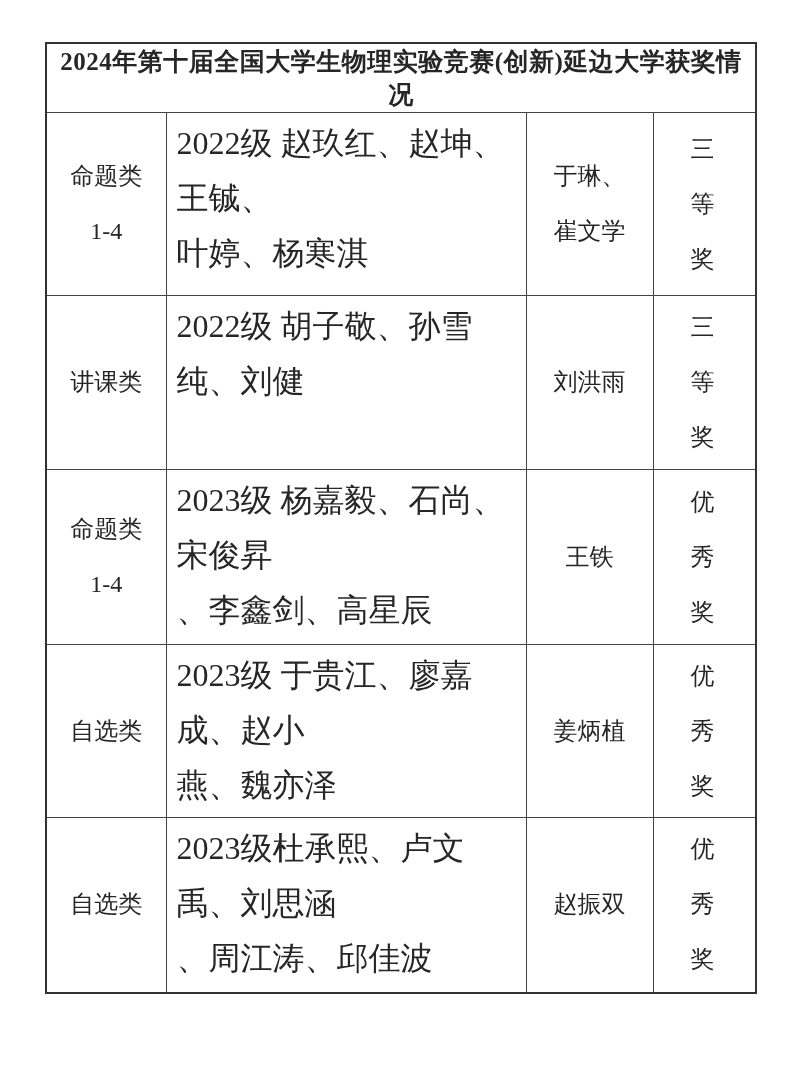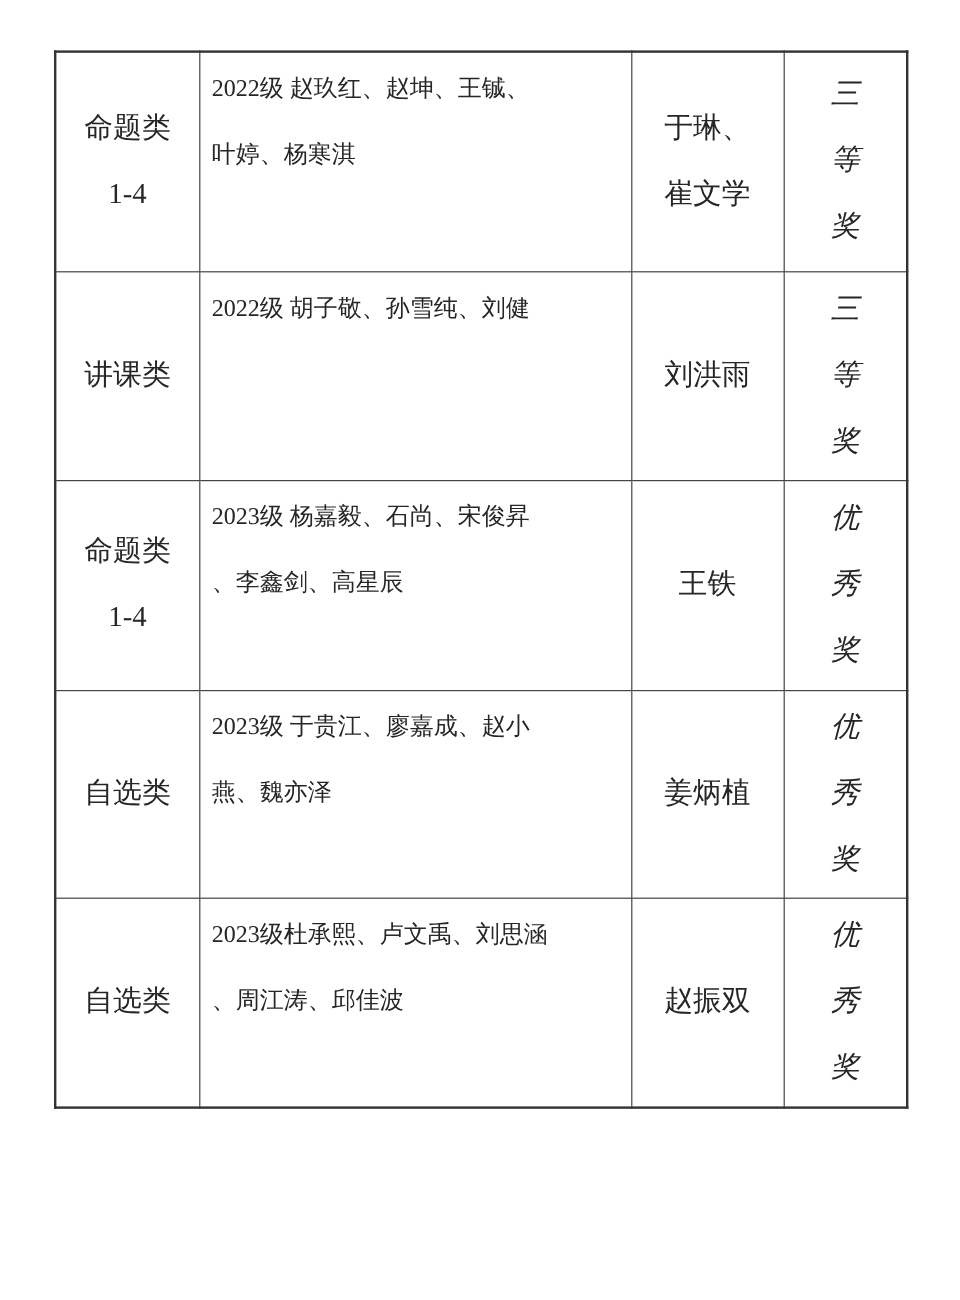--- a/index.html
+++ b/index.html
@@ -47,61 +47,63 @@
     text-align: center;
     vertical-align: middle;
     font-size: 24px;
     line-height: 55px;
     white-space: pre-line;
     margin-left: 29px;
   }
   .stu-cell {
     vertical-align: top;
     text-align: left;
-    font-size: 20px;
+    font-size: 32px;
     line-height: 55px;
     white-space: pre-line;
     padding: 3px 6px 0 10px;
   }
   .tea-cell {
     text-align: center;
     vertical-align: middle;
     font-size: 24px;
     line-height: 55px;
     white-space: pre-line;
   }
   .awd-cell {
     vertical-align: middle;
     font-size: 24px;
   }
   .awd-text {
     width: 1.15em;
     margin: 0 auto;
     word-break: break-all;
     line-height: 55px;
-    text-align: center;
-    font-style: italic;
+    text-align: left;
   }
   tr.row-1 { height: 183px; }
   tr.row-2 { height: 174px; }
   tr.row-3 { height: 175px; }
   tr.row-4 { height: 173px; }
   tr.row-5 { height: 175px; }
 </style>
 </head>
 <body>
 
 <table class="award-table">
   <colgroup>
     <col style="width:120px">
     <col style="width:360px">
     <col style="width:127px">
     <col style="width:103px">
   </colgroup>
   <tbody>
+    <tr>
+      <td class="title-cell" colspan="4">2024年第十届全国大学生物理实验竞赛(创新)延边大学获奖情况</td>
+    </tr>
 
     <tr class="row-1">
       <td class="cat-cell">命题类
 1-4</td>
       <td class="stu-cell">2022级 赵玖红、赵坤、王铖、
 叶婷、杨寒淇</td>
       <td class="tea-cell">于琳、
 崔文学</td>
       <td class="awd-cell">
         <div class="awd-text">三等奖</div>

